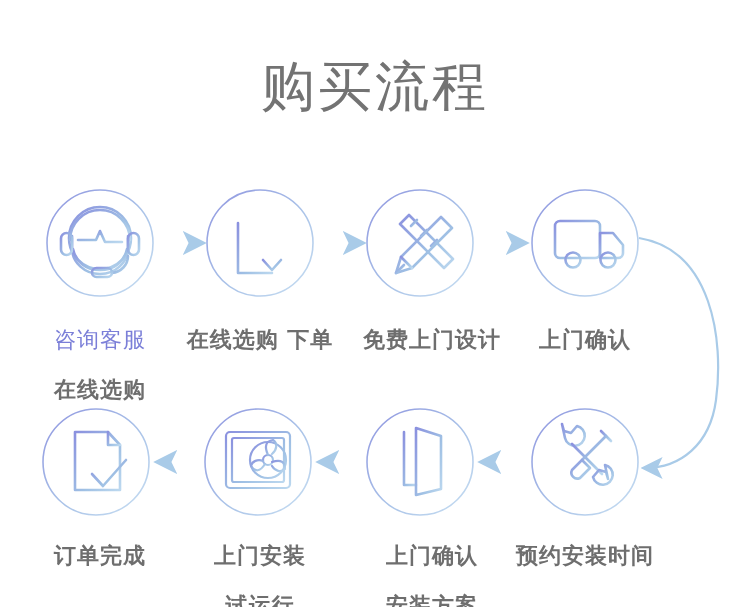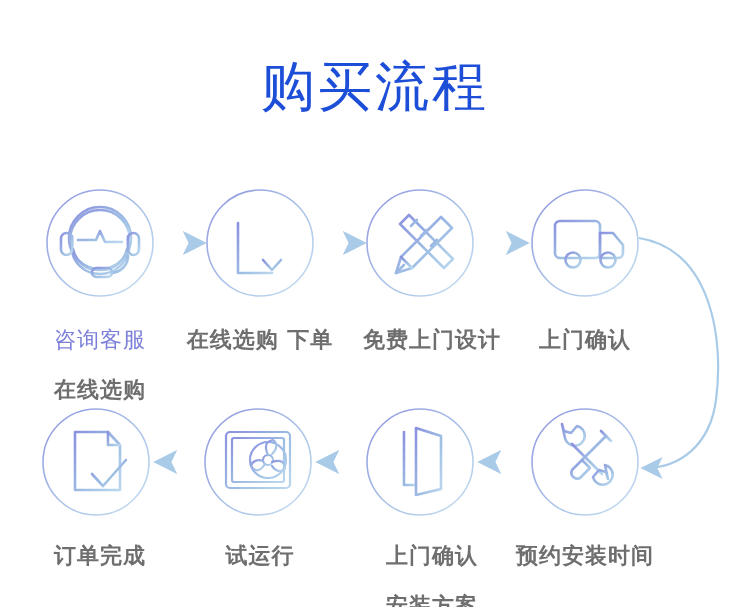--- a/index.html
+++ b/index.html
@@ -26,21 +26,21 @@
   }
   .page-title {
     position: absolute;
     left: 0;
     top: 56px;
     width: 750px;
     text-align: center;
     font-size: 54px;
     line-height: 62px;
     letter-spacing: 3px;
-    color: #1d4ed8;
+    color: #737373;
     font-weight: 400;
     font-family: "DejaVu Sans", "Liberation Sans", sans-serif;
   }
   .step-label {
     position: absolute;
     text-align: center;
     font-size: 22px;
     line-height: 25px;
     color: #6e6e6e;
     letter-spacing: 1px;
@@ -228,20 +228,21 @@
   <div class="step-label label-row-bottom lbl-c4">
     <span class="plain-line">预约安装时间</span>
   </div>
 
   <div class="step-label label-row-bottom lbl-c3">
     <span class="plain-line">上门确认</span>
     <span class="plain-line">安装方案</span>
   </div>
 
   <div class="step-label label-row-bottom lbl-c2">
+    <span class="plain-line">上门安装</span>
     <span class="plain-line">试运行</span>
   </div>
 
   <div class="step-label label-row-bottom lbl-c1">
     <span class="plain-line">订单完成</span>
   </div>
 
 </div>
 
 </body></html>

